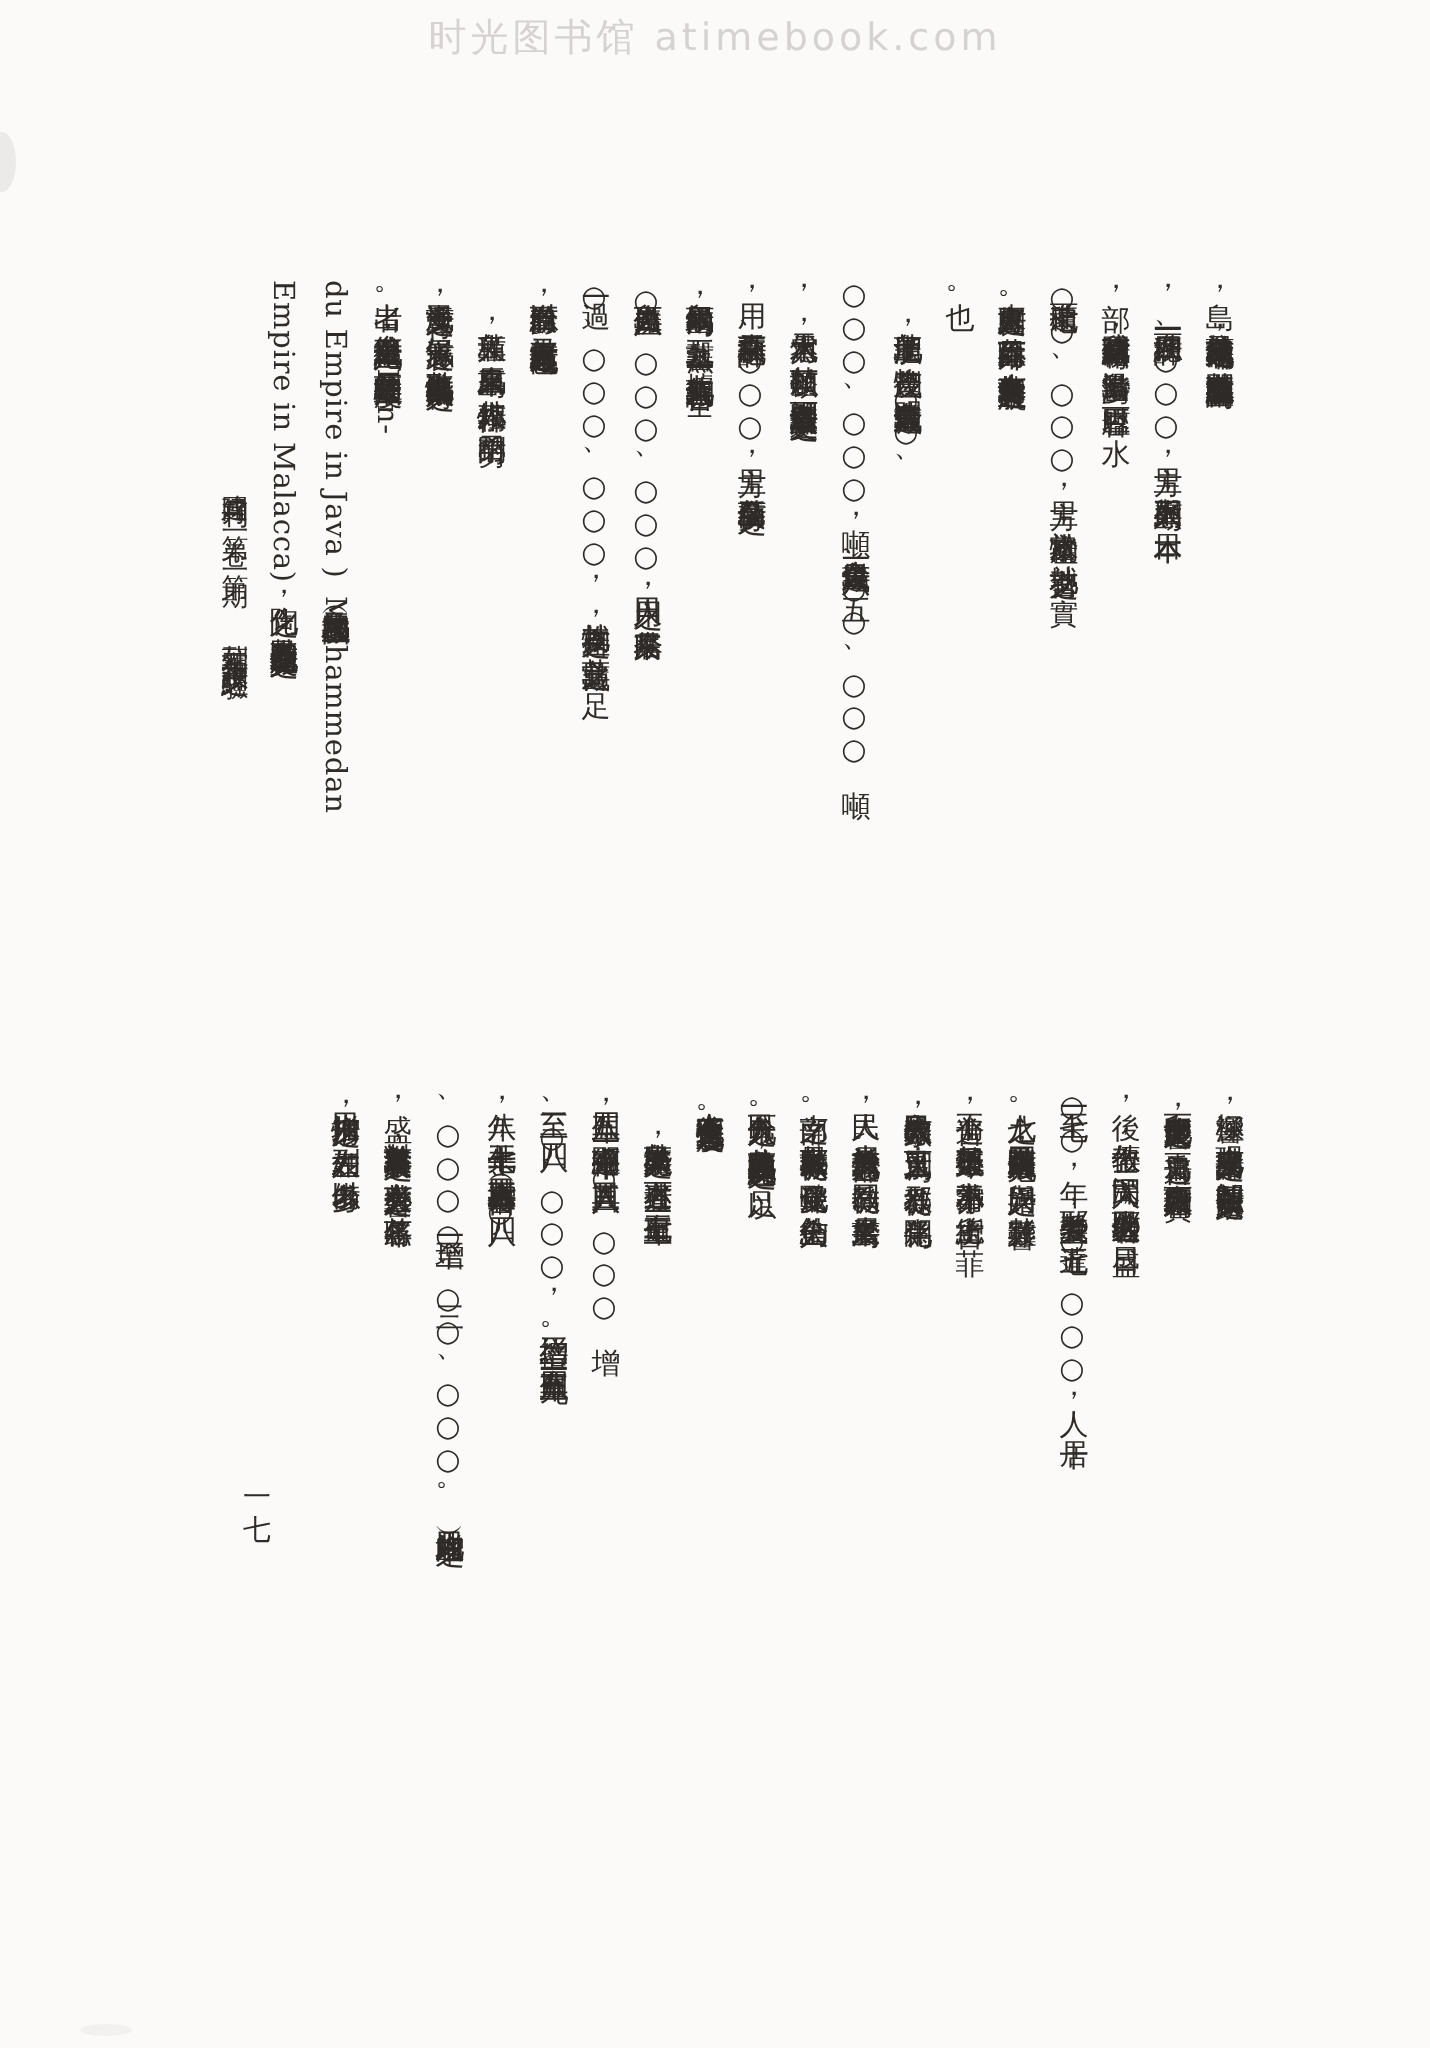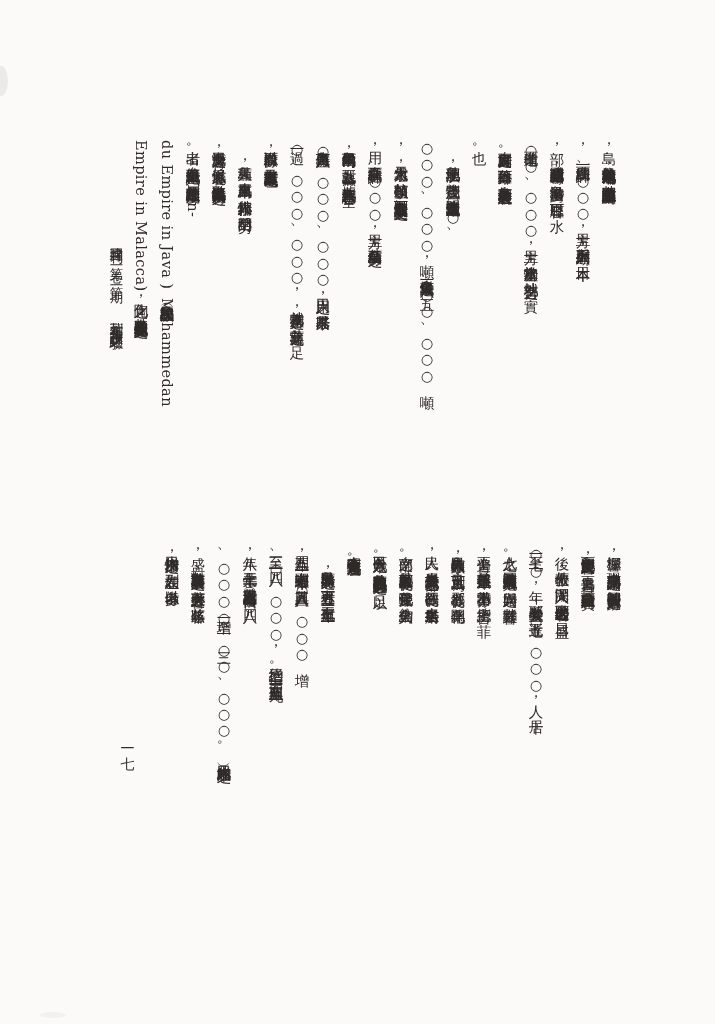--- a/index.html
+++ b/index.html
@@ -64,20 +64,21 @@
   
   .smudge{position:absolute;background:#d9d7d4;opacity:.45;border-radius:50%;}
   .smudge.tl{top:66px;left:-6px;width:14px;height:30px;}
   .smudge.bl{bottom:6px;left:40px;width:26px;height:6px;opacity:.25;}
 </style>
 </head>
 <body>
 
 <div class="page">
 
+  <div class="watermark">时光图书馆 atimebook.com</div>
 
   <div class="smudge tl"></div>
   <div class="smudge bl"></div>
 
   <div class="vband band-top">
       <div class="tcol">島，位於羣島之極南極北兩端，其中間以維薩亞及蘇魯羣島</div>
       <div class="tcol">，面積總計一一四、○○○方里，與大不列顛三島，日本本</div>
       <div class="tcol">部，或我國直隸省面積相埒，沿島港灣甚多，可容巨艦，水</div>
       <div class="tcol">面積達七○○、○○○方里，富於水產物，就地勢言之，實</div>
       <div class="tcol">東方之良好島國。蓋除日本而外，未有如菲島之宜於航業者</div>

